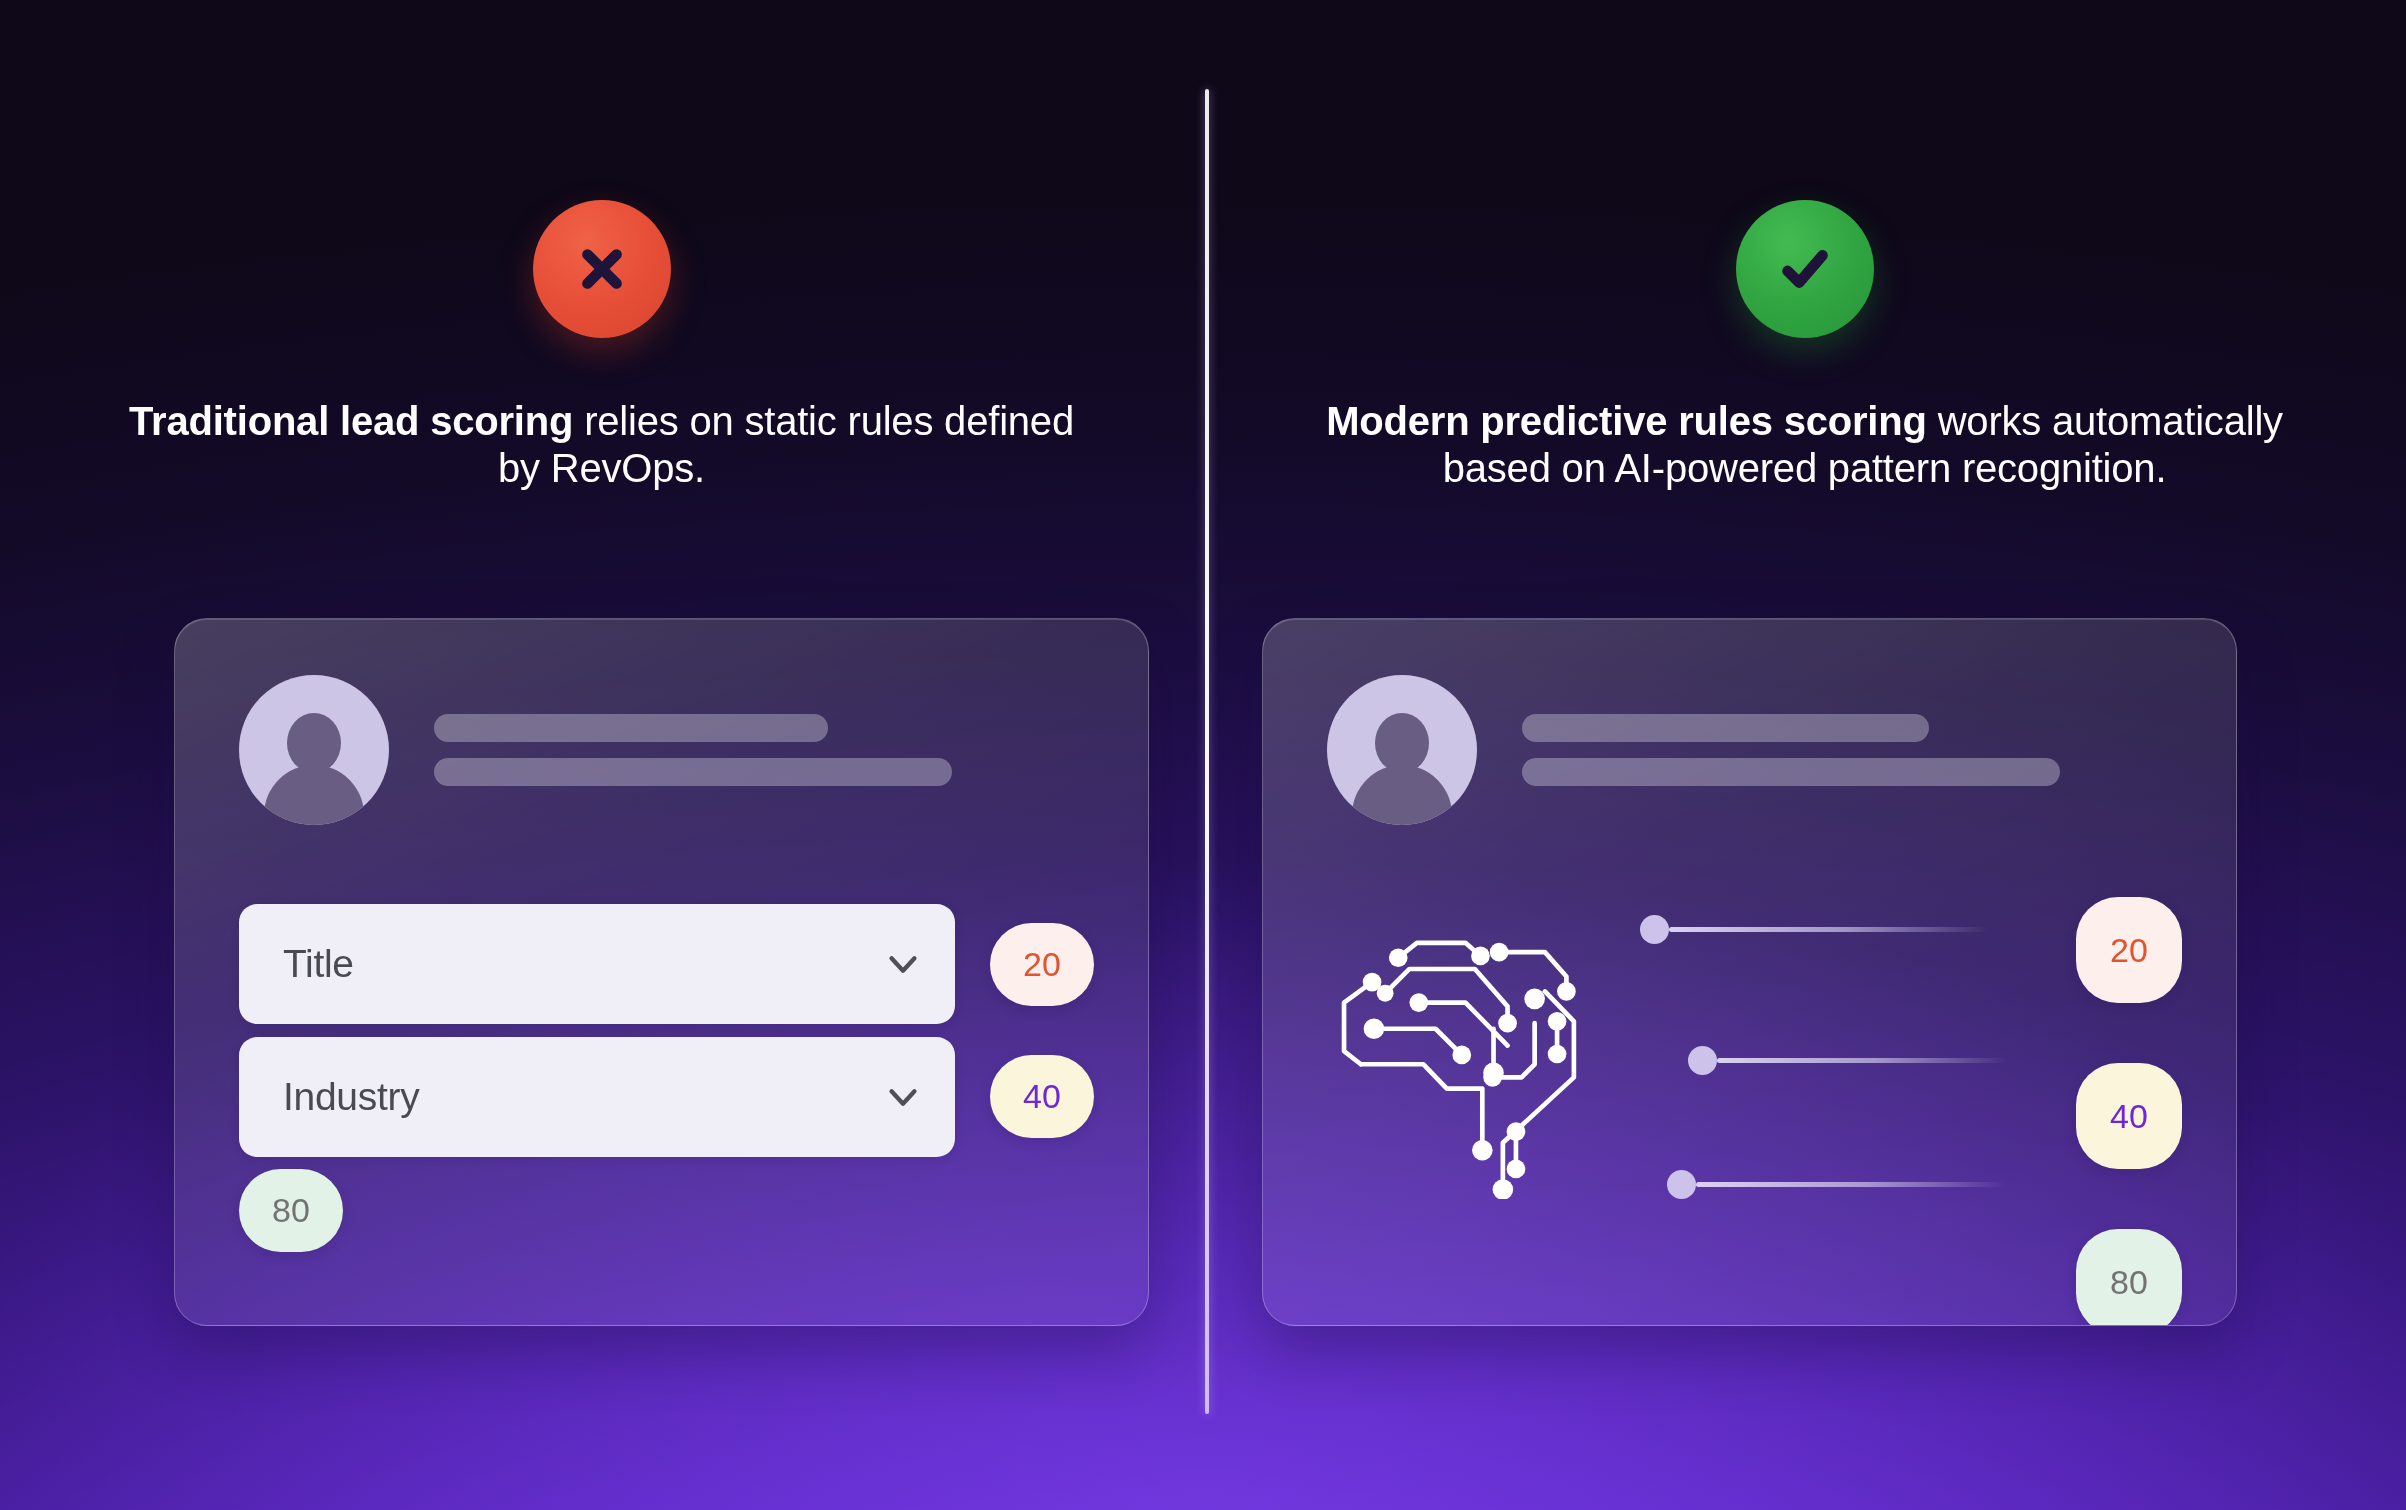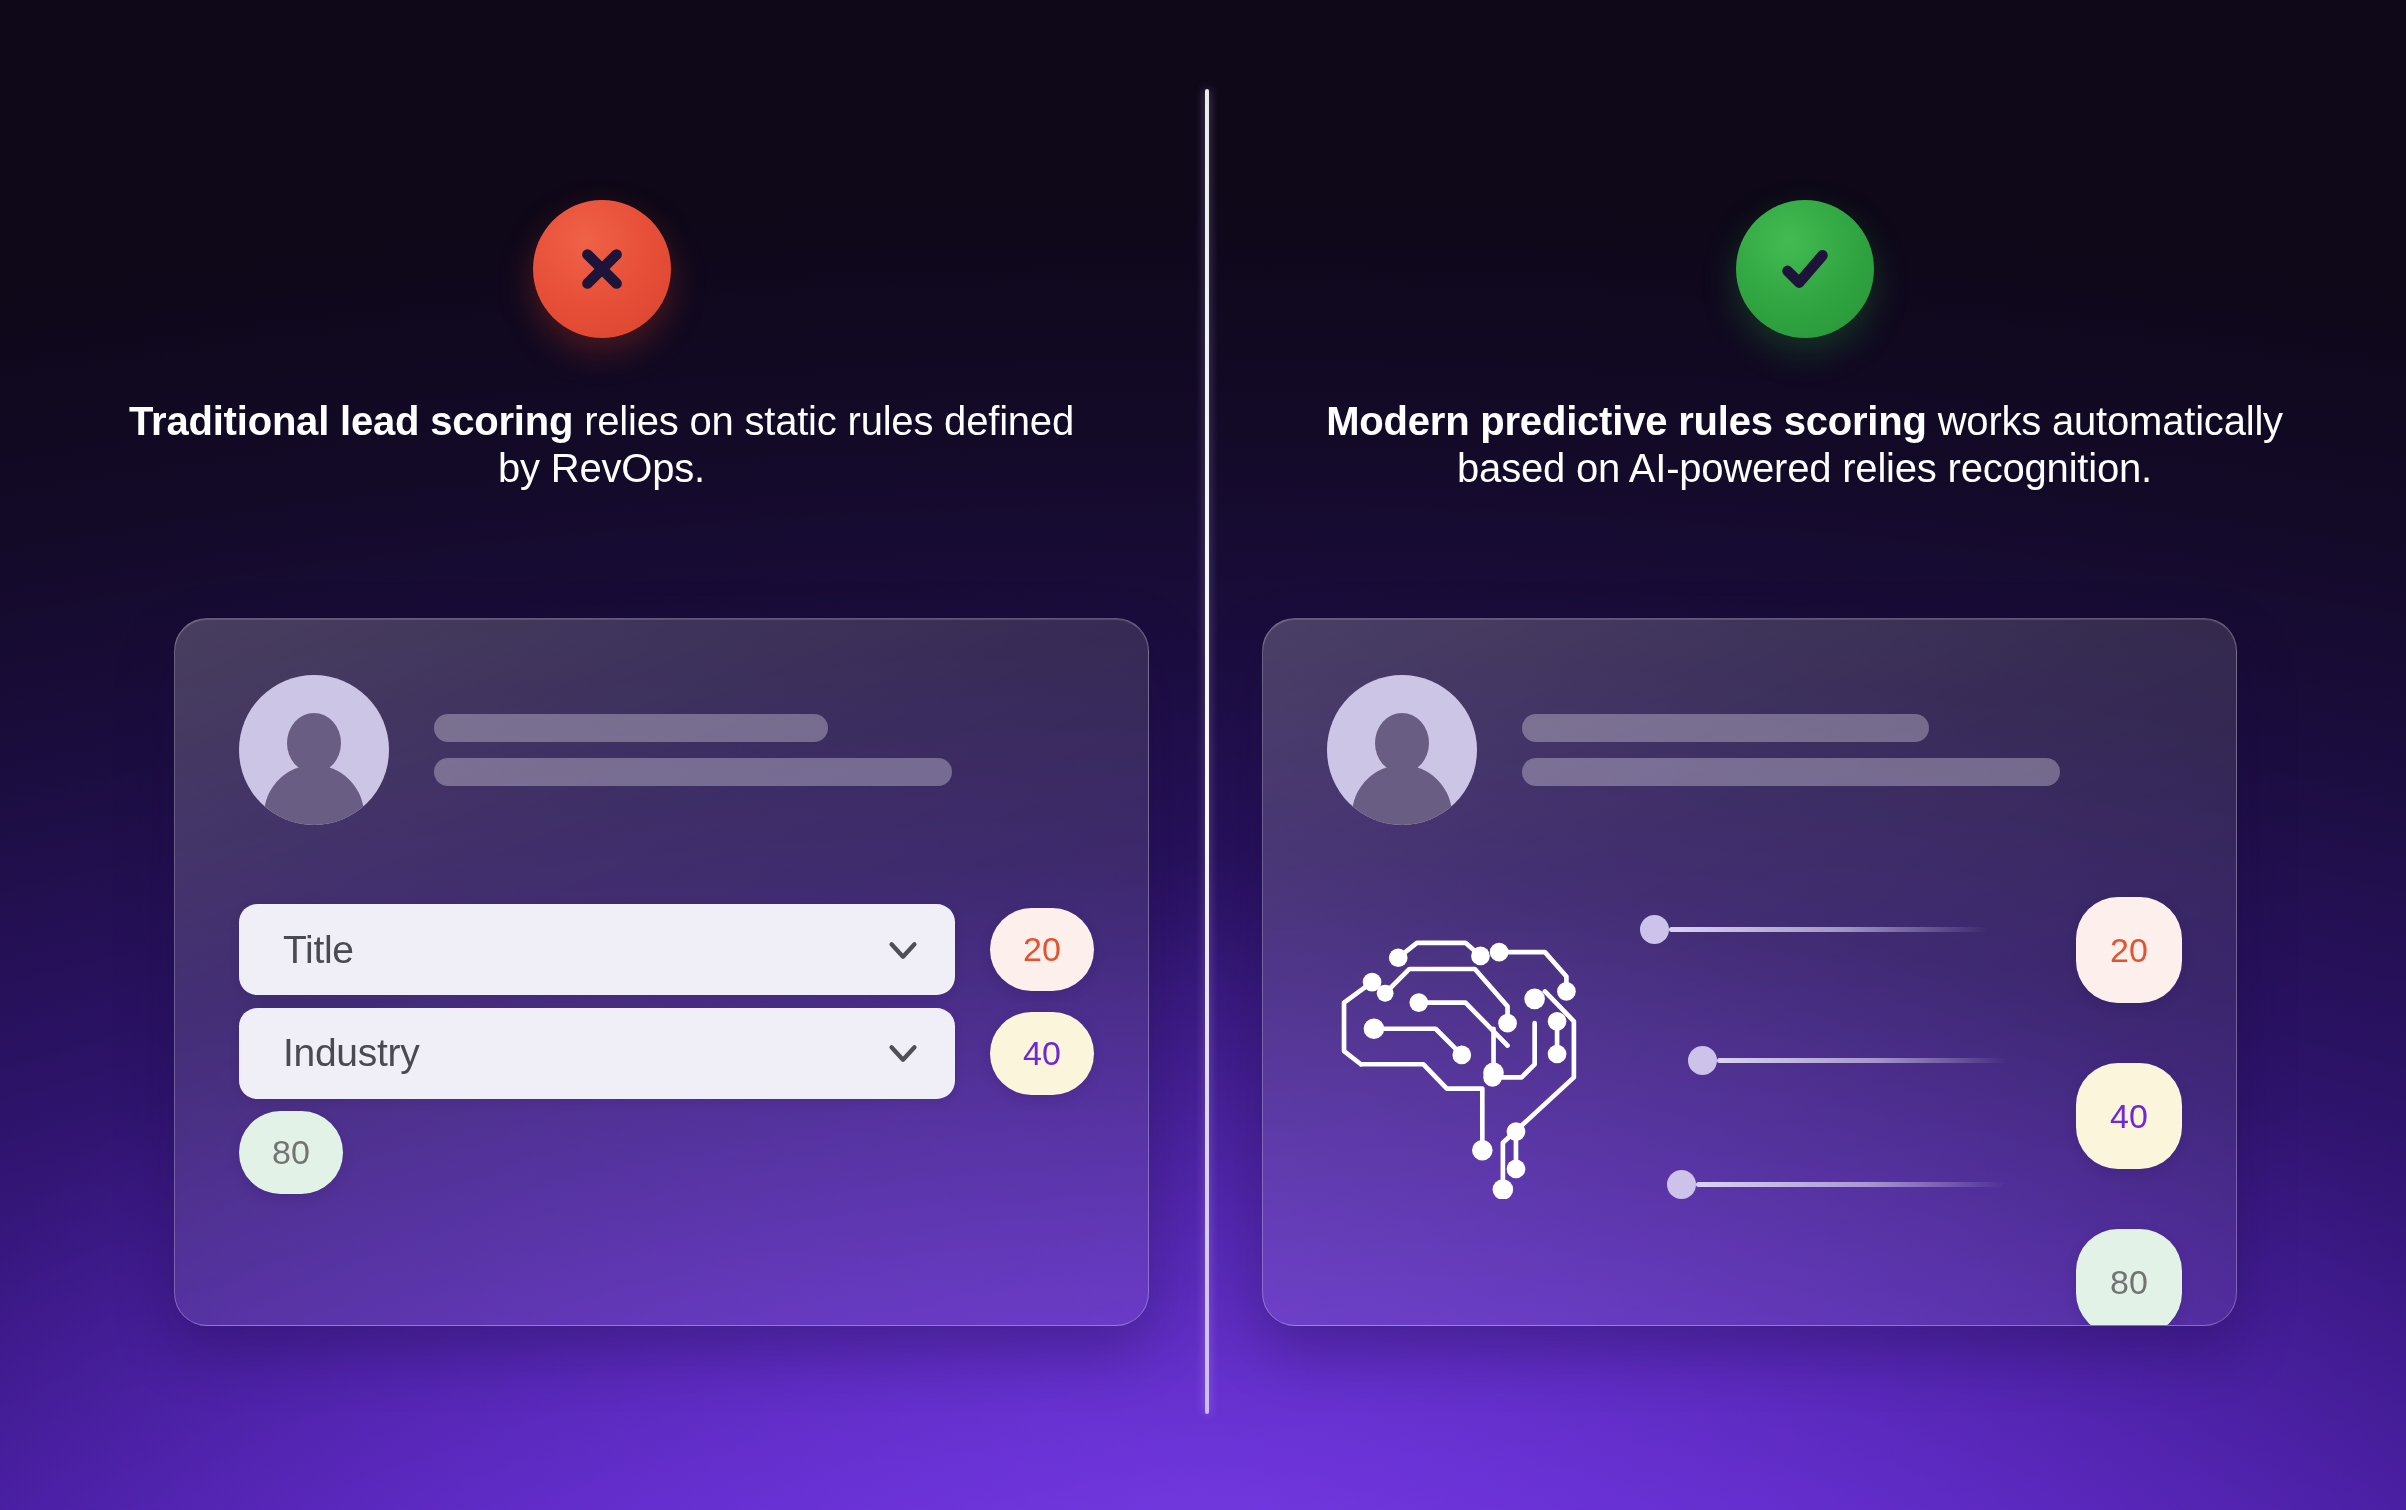--- a/index.html
+++ b/index.html
@@ -85,21 +85,21 @@
   .sk-bar { height:28px; border-radius:14.5px; background:rgba(255,255,255,.30); }
   .sk-bar.b1 { width:60%; }
   .sk-bar.b2 { width:79%; }
   .right-card .sk-bar.b1 { width:62%; }
   .right-card .sk-bar.b2 { width:82%; }
 
   
   .rows { position:absolute; top:285px; left:64px; right:54px; display:flex; flex-direction:column; gap:12.6px; }
   .row { display:flex; align-items:center; gap:35px; }
   .select {
-    flex:1; height:91px; border-radius:18.3px;
+    flex:1; height:120px; border-radius:18.3px;
     background:#f0eef7;
     display:flex; align-items:center; justify-content:space-between;
     padding:0 31px 0 44px;
     box-shadow:0 2.9px 9.7px rgba(40,15,90,.14);
   }
   .select-label { font-size:39px; color:#4a4a52; letter-spacing:-0.3px; }
   .chev { width:42px; height:42px; flex:0 0 42px; }
 
   .score {
     flex:0 0 104px; width:104px; height:83px; border-radius:42px;
@@ -201,21 +201,21 @@
 
 <div class="col right">
 
   <div class="badge-icon check">
     <svg width="64" height="64" viewBox="0 0 66 66" aria-hidden="true">
       <path d="M15 35 L27 47 L51 19" fill="none" stroke="#1e1338" stroke-width="11" stroke-linecap="round" stroke-linejoin="round"></path>
     </svg>
   </div>
 
   <div class="heading">
-    <b>Modern predictive rules scoring</b><span> works automatically based on AI-powered relies recognition.</span>
+    <b>Modern predictive rules scoring</b><span> works automatically based on AI-powered pattern recognition.</span>
   </div>
 
   <div class="card right-card">
 
     <div class="card-head">
       <div class="avatar">
         <div class="head"></div>
         <div class="body"></div>
       </div>
       <div class="skeleton">

